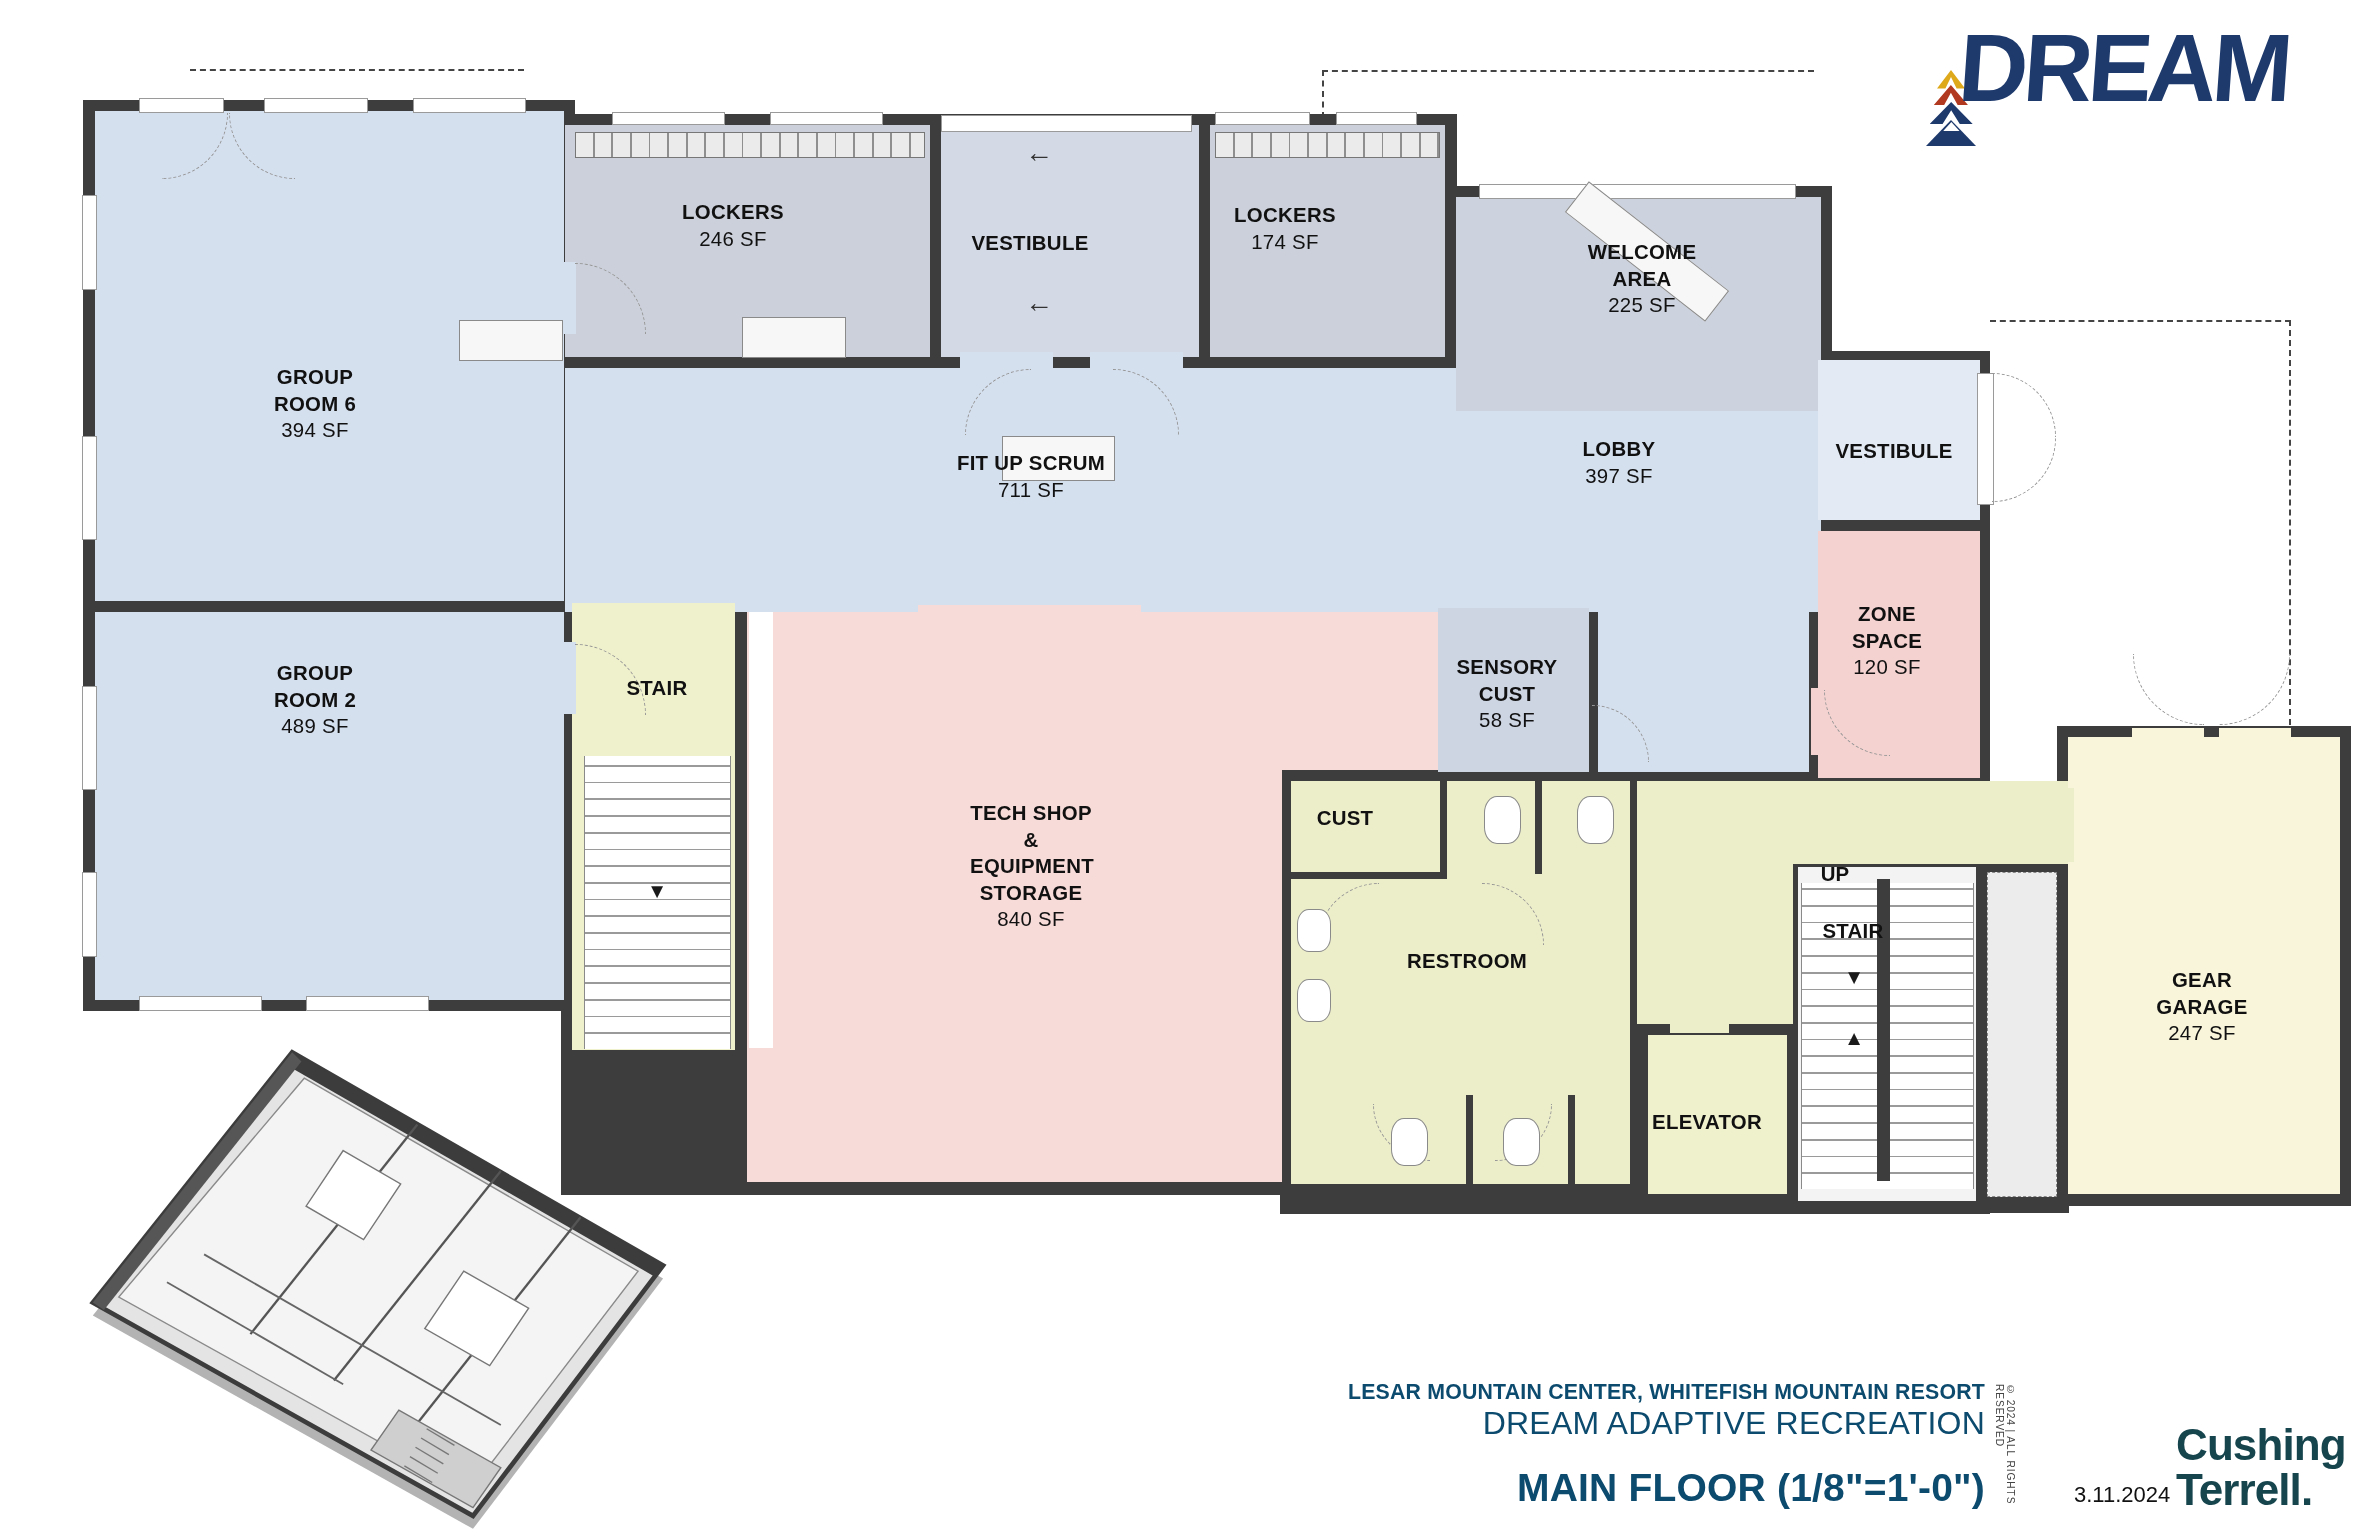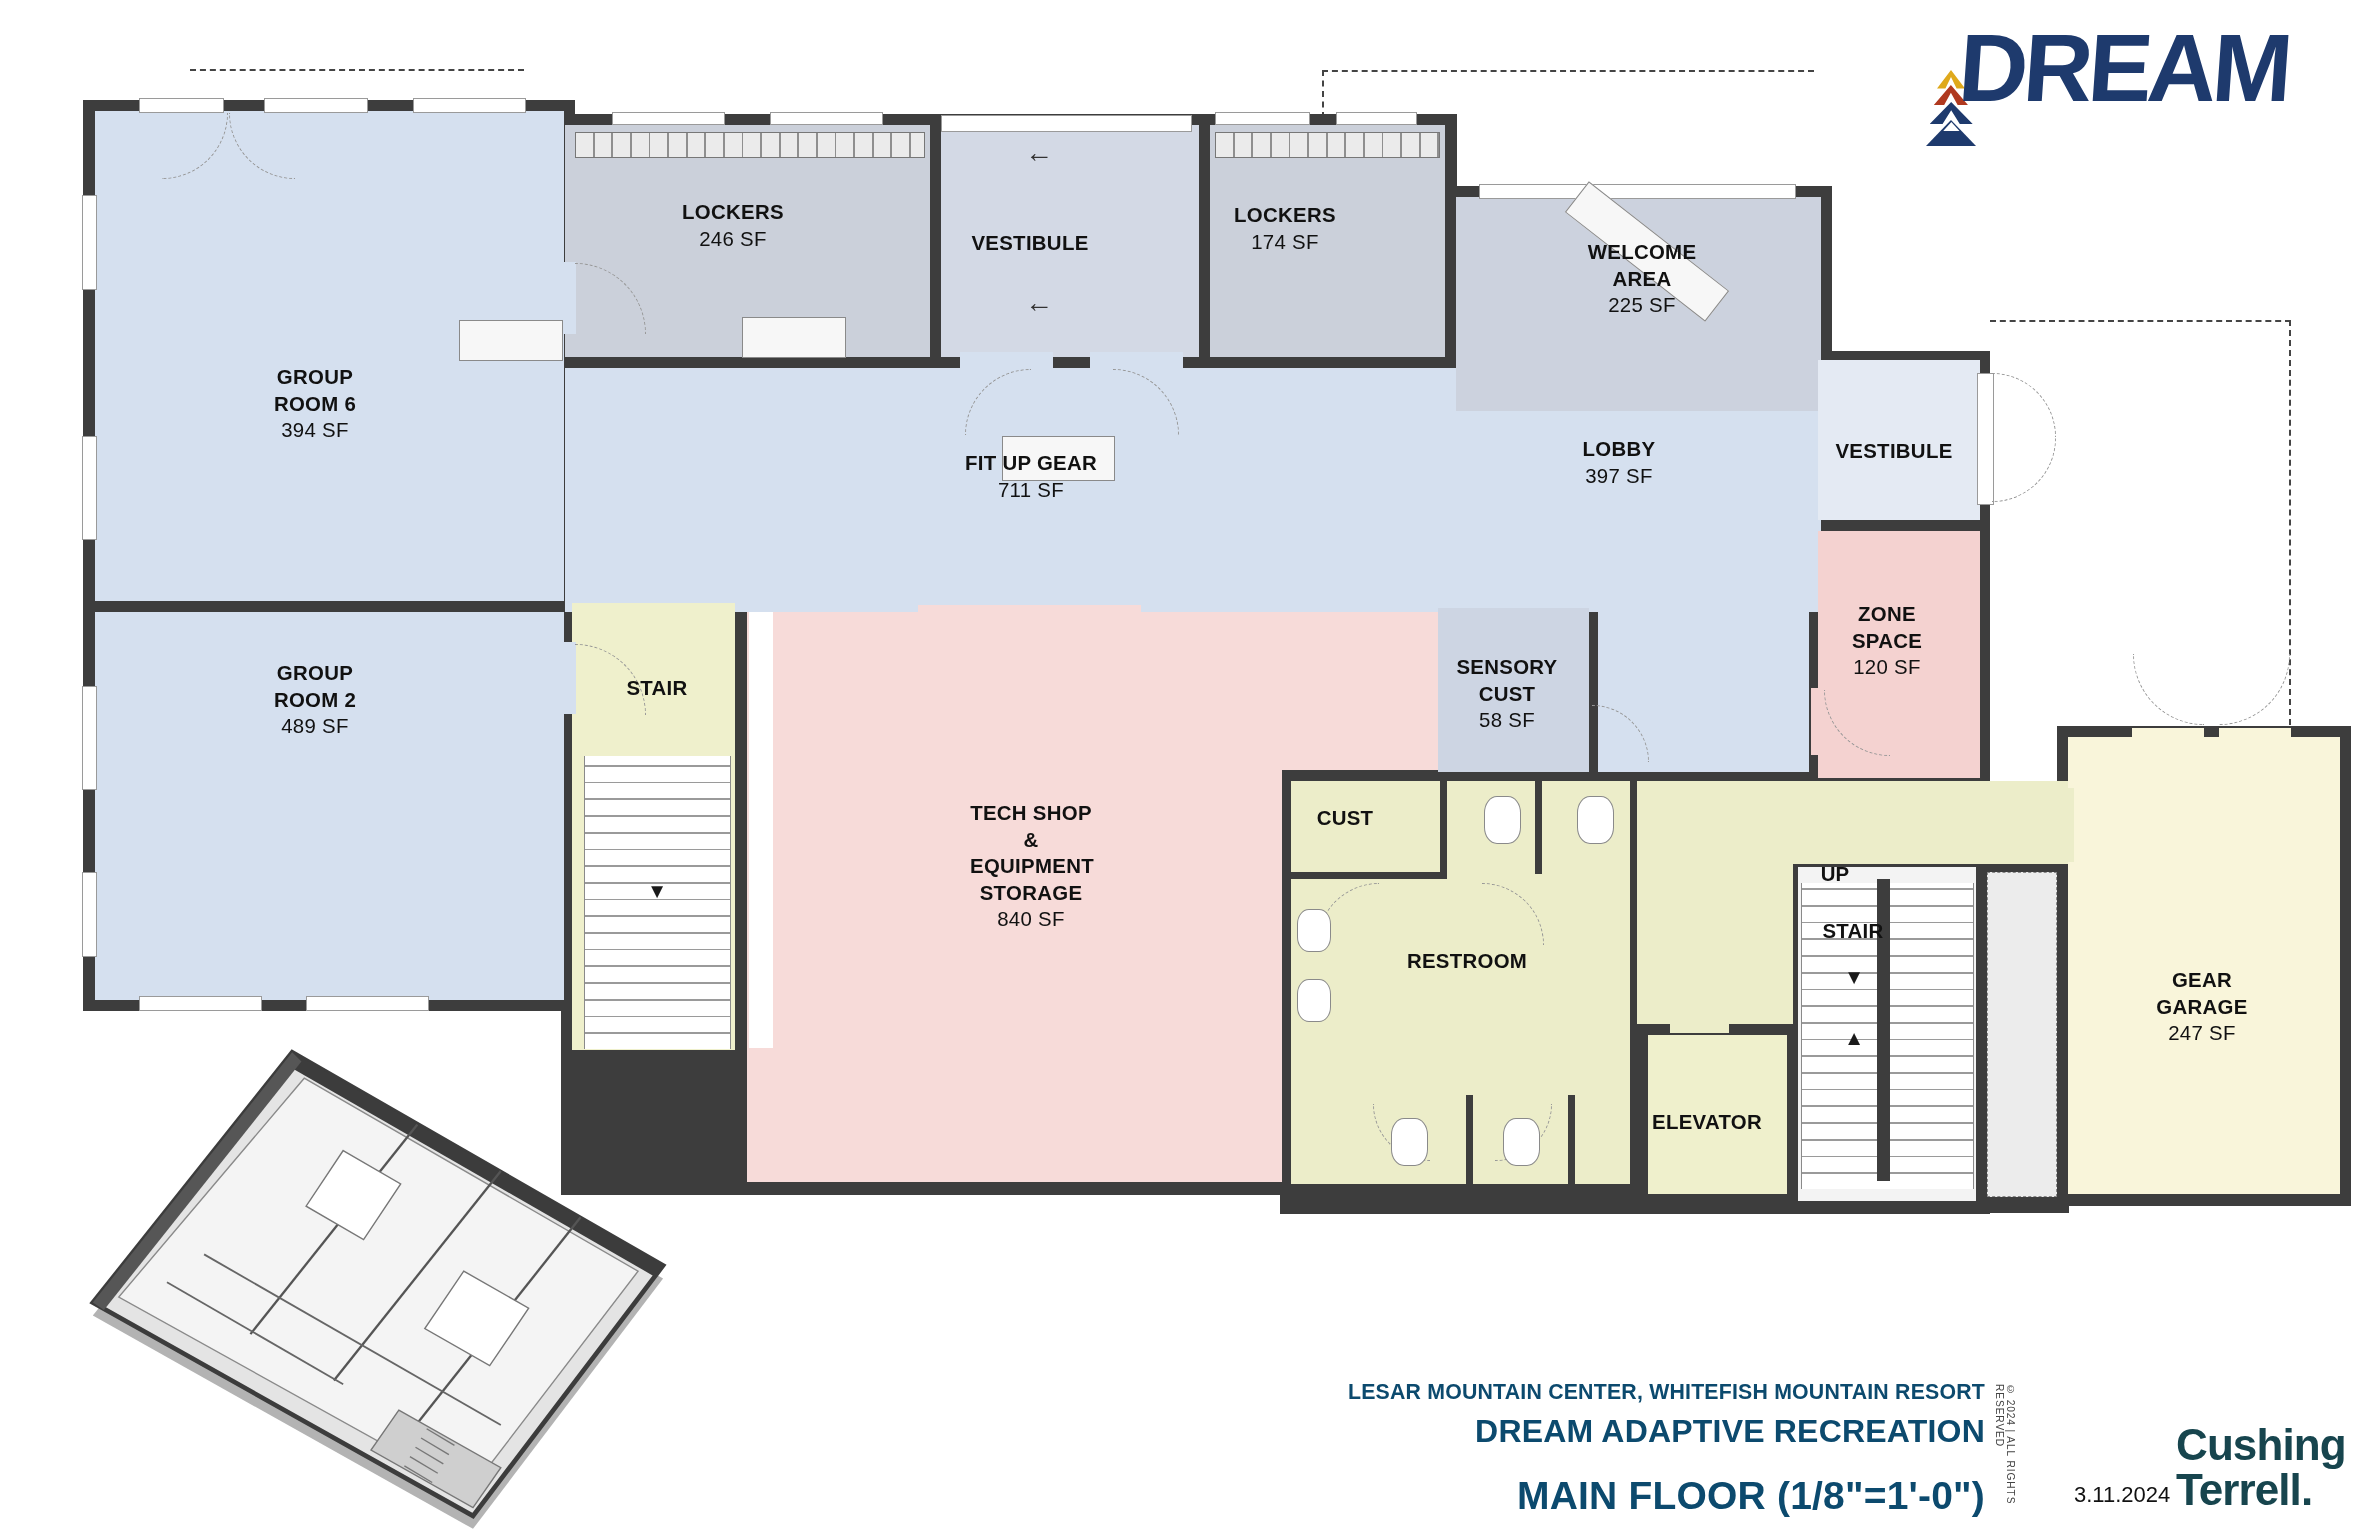--- a/index.html
+++ b/index.html
@@ -42,21 +42,21 @@
   .logo{position:absolute;left:1913px;top:24px;width:451px;height:148px;}
   .logo-word{position:absolute;left:46px;top:-3.7px;font-size:96px;font-weight:900;color:#1e3a6d;
              letter-spacing:-4.6px;transform:skewX(-4deg);line-height:1;}
   .logo-tag{position:absolute;left:43px;top:93px;font-family:"DejaVu Serif",serif;font-weight:bold;
             font-size:37px;color:#b23127;letter-spacing:0;}
   .chev{position:absolute;left:0;clip-path:polygon(50% 0,100% 100%,70% 100%,50% 38%,30% 100%,0 100%);}
   .mtn{position:absolute;clip-path:polygon(50% 0,100% 100%,0 100%);}
   
   .titleblock{position:absolute;right:390px;top:1380px;width:835px;text-align:right;color:#0c4a6e;}
   .tb-project{font-size:21.3px;font-weight:bold;letter-spacing:0.2px;}
-  .tb-client{font-size:32px;font-weight:bold;margin-top:8px;letter-spacing:0.2px;}
+  .tb-client{font-size:32px;font-weight:normal;margin-top:0;letter-spacing:0.2px;}
   .tb-sheet{font-size:39px;font-weight:bold;margin-top:24px;letter-spacing:0.2px;}
   .tb-copy{position:absolute;left:1994px;top:1384px;height:167px;writing-mode:vertical-rl;
            font-size:10.2px;color:#444;letter-spacing:0.9px;}
   .tb-date{position:absolute;left:2074px;top:1482px;font-size:22px;color:#111;}
   .firm{position:absolute;left:2176px;top:1423px;font-size:44px;font-weight:bold;color:#17454e;
         line-height:1.02;letter-spacing:-0.9px;}
 </style>
 </head>
 <body>
 
@@ -191,21 +191,21 @@
     </div>
     <div class="rlabel" style="left:1285px;top:202px;width:167px">
       <div>LOCKERS</div>
       <div class="area">174 SF</div>
     </div>
     <div class="rlabel" style="left:1642px;top:239px;width:139px">
       <div>WELCOME AREA</div>
       <div class="area">225 SF</div>
     </div>
     <div class="rlabel" style="left:1031px;top:450px;width:204px">
-      <div>FIT UP GEAR</div>
+      <div>FIT UP SCRUM</div>
       <div class="area">711 SF</div>
     </div>
     <div class="rlabel" style="left:1619px;top:436px;width:148px">
       <div>LOBBY</div>
       <div class="area">397 SF</div>
     </div>
     <div class="rlabel" style="left:1894px;top:438px;width:158px">
       <div>VESTIBULE</div>
     </div>
     <div class="rlabel" style="left:657px;top:675px;width:130px">

